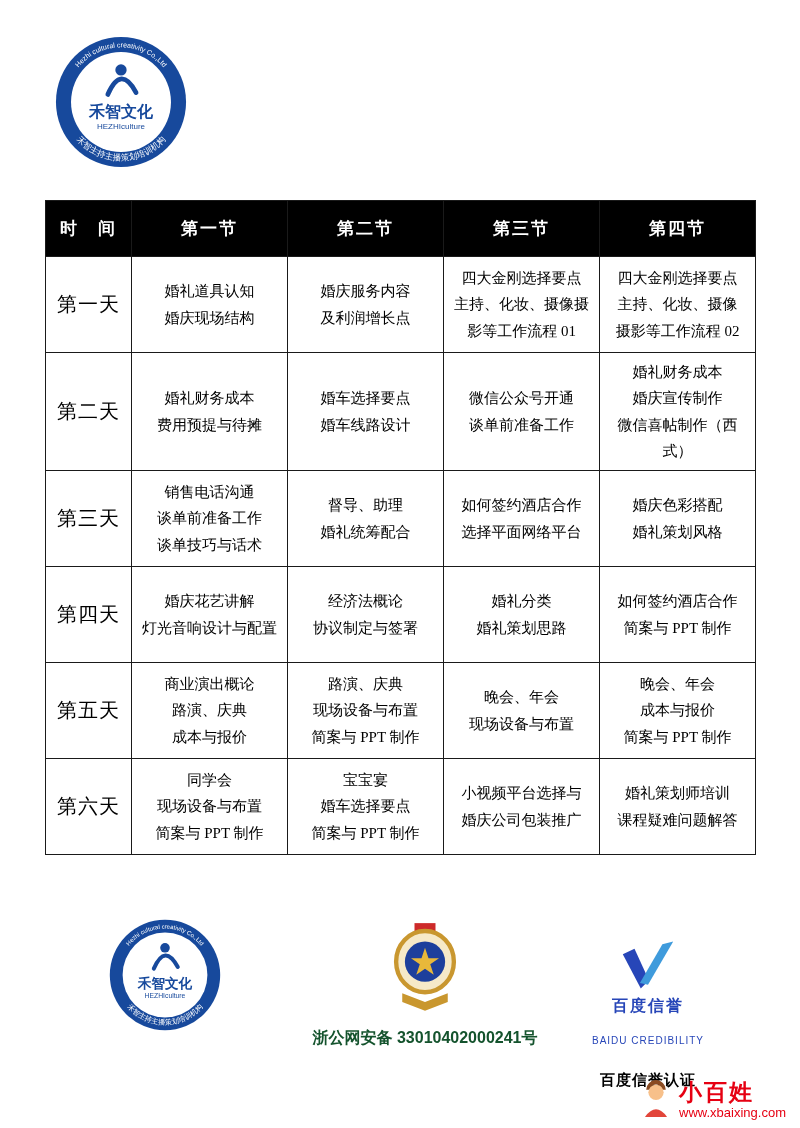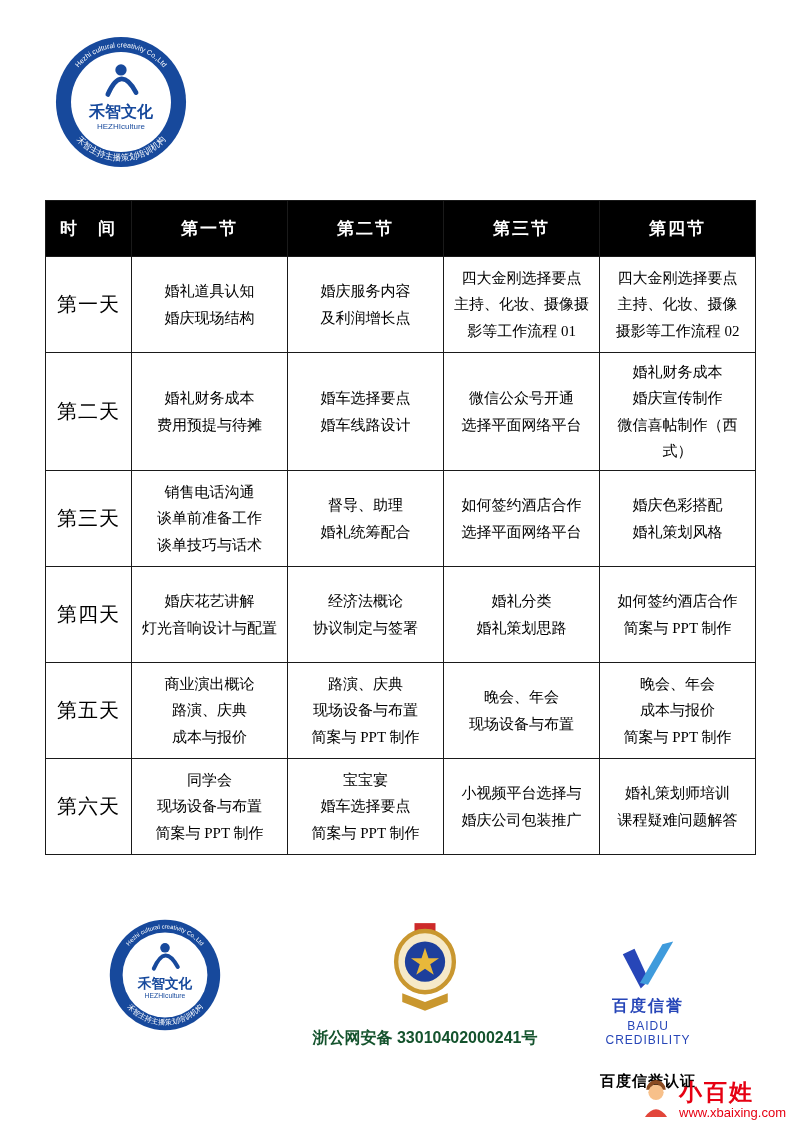--- a/index.html
+++ b/index.html
@@ -47,21 +47,21 @@
     position:absolute; left:285px; top:1028px; width:280px; text-align:center;
     font-size:16px; font-weight:bold; color:#14532d;
     font-family:"Liberation Sans","DejaVu Sans",sans-serif;
   }
   .baidu-block {
     position:absolute; left:583px; top:939px; width:130px; text-align:center;
     font-family:"Liberation Sans","DejaVu Sans",sans-serif;
   }
   .baidu-logo { width:54px; height:52px; margin:0 auto; display:block; }
   .baidu-title { color:#2746b8; font-weight:bold; font-size:16px; margin-top:5px; letter-spacing:2px; }
-  .baidu-sub   { color:#2746b8; font-size:12px; letter-spacing:1px; margin-top:2px; }
+  .baidu-sub   { color:#2746b8; font-size:10px; letter-spacing:1px; margin-top:18px; }
   .baidu-cert  { color:#000; font-weight:bold; font-size:15px; margin-top:25px; letter-spacing:1px; }
 
   
   .watermark {
     position:absolute; right:14px; bottom:8px;
     display:flex; align-items:center; gap:6px;
     font-family:"Liberation Sans","DejaVu Sans",sans-serif;
   }
   .wm-icon { width:34px; height:40px; }
   .wm-texts { text-align:left; }
@@ -124,21 +124,21 @@
 主持、化妆、摄像
 摄影等工作流程 02</td>
       </tr>
       <tr>
         <td class="day">第二天</td>
         <td>婚礼财务成本
 费用预提与待摊</td>
         <td>婚车选择要点
 婚车线路设计</td>
         <td>微信公众号开通
-选择平面网络平台</td>
+谈单前准备工作</td>
         <td>婚礼财务成本
 婚庆宣传制作
 微信喜帖制作（西式）</td>
       </tr>
       <tr>
         <td class="day">第三天</td>
         <td>销售电话沟通
 谈单前准备工作
 谈单技巧与话术</td>
         <td>督导、助理

